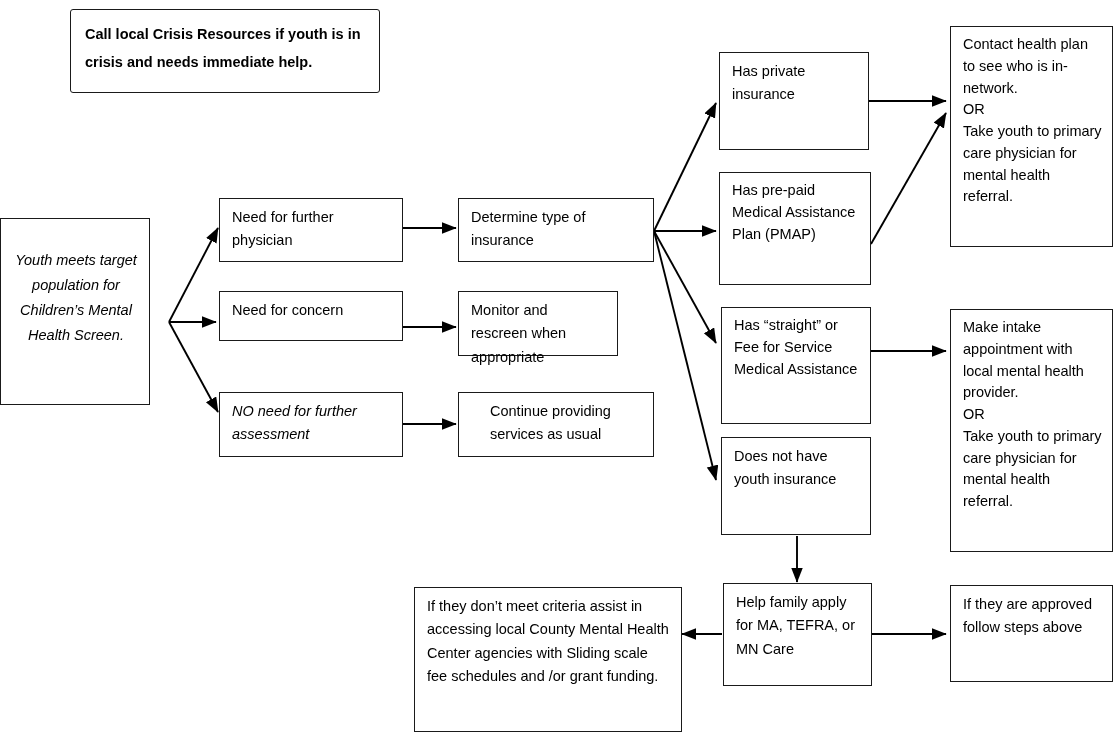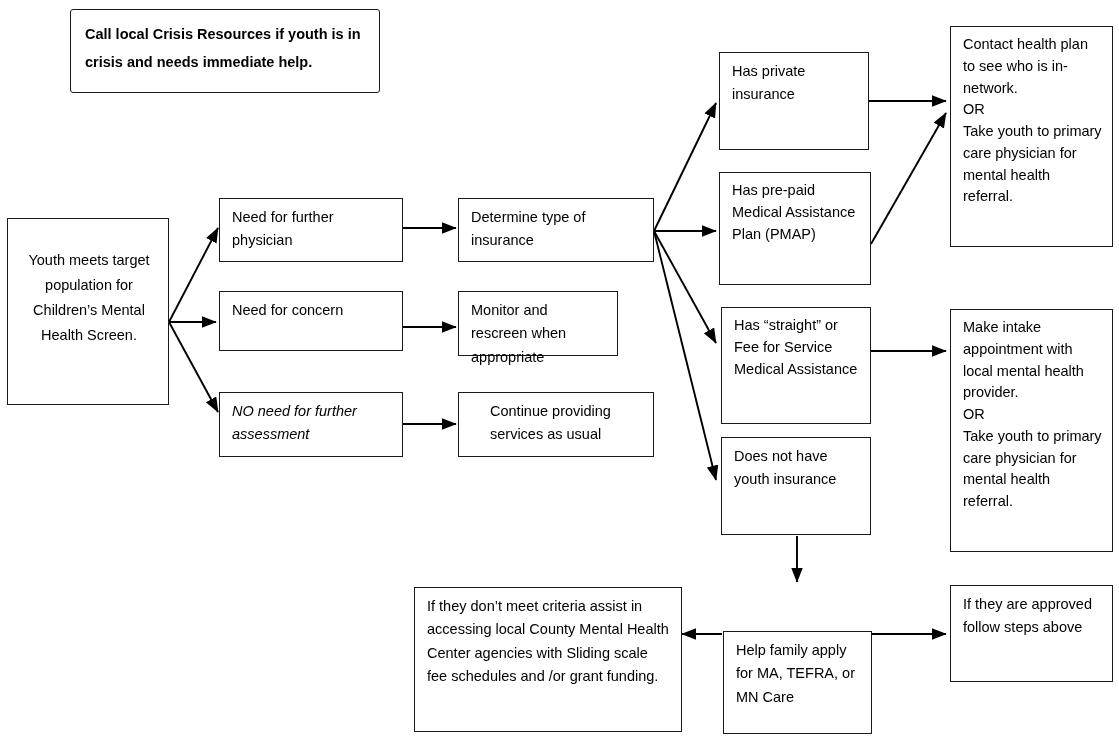--- a/index.html
+++ b/index.html
@@ -83,27 +83,27 @@
     <path d="M871,244 L946,113" stroke="#000" stroke-width="1.9" fill="none" marker-end="url(#ah)"></path>
     <path d="M871,351 L946,351" stroke="#000" stroke-width="1.9" fill="none" marker-end="url(#ah)"></path>
 
     <path d="M797,536 L797,582" stroke="#000" stroke-width="1.9" fill="none" marker-end="url(#ah)"></path>
     <path d="M722,634 L682,634" stroke="#000" stroke-width="1.9" fill="none" marker-end="url(#ah)"></path>
     <path d="M872,634 L946,634" stroke="#000" stroke-width="1.9" fill="none" marker-end="url(#ah)"></path>
   </svg>
 
   <div class="node rounded" style="left:70px;top:9px;width:310px;height:84px;">Call local Crisis Resources if youth is in crisis and needs immediate help.</div>
 
-  <div class="node center" style="left:7px;top:218px;width:162px;height:187px;">
+  <div class="node center" style="left:0;top:218px;width:150px;height:187px;font-style:italic;">
     <span>Youth meets target population for Children’s Mental Health Screen.</span>
   </div>
 
   <div class="node" style="left:219px;top:198px;width:184px;height:64px;">Need for further physician</div>
 
-  <div class="node" style="left:219px;top:291px;width:184px;height:60px;">Need for concern</div>
+  <div class="node" style="left:219px;top:291px;width:184px;height:50px;">Need for concern</div>
 
   <div class="node" style="left:219px;top:392px;width:184px;height:65px;font-style:italic;">NO need for further assessment</div>
 
   <div class="node" style="left:458px;top:198px;width:196px;height:64px;">Determine type of insurance</div>
 
   <div class="node" style="left:458px;top:291px;width:160px;height:65px;">Monitor and rescreen when appropriate</div>
 
   <div class="node" style="left:458px;top:392px;width:196px;height:65px;padding-left:31px;">Continue providing services as usual</div>
 
   <div class="node" style="left:719px;top:52px;width:150px;height:98px;">Has private insurance</div>
@@ -115,19 +115,19 @@
   <div class="node" style="left:721px;top:437px;width:150px;height:98px;">Does not have youth insurance</div>
 
   <div class="node tight" style="left:950px;top:26px;width:163px;height:221px;">Contact health plan to see who is in-network.
 OR
 Take youth to primary care physician for mental health referral.</div>
 
   <div class="node tight" style="left:950px;top:309px;width:163px;height:243px;">Make intake appointment with local mental health provider.
 OR
 Take youth to primary care physician for mental health referral.</div>
 
-  <div class="node" style="left:723px;top:583px;width:149px;height:103px;margin-top:48px;">Help family apply for MA, TEFRA, or MN Care</div>
+  <div class="node" style="left:723px;top:583px;width:149px;height:103px;">Help family apply for MA, TEFRA, or MN Care</div>
 
   <div class="node" style="left:414px;top:587px;width:268px;height:145px;">If they don’t meet criteria assist in accessing local County Mental Health Center agencies with Sliding scale fee schedules and /or grant funding.</div>
 
   <div class="node" style="left:950px;top:585px;width:163px;height:97px;">If they are approved follow steps above</div>
 
 </div>
 
 </body></html>

